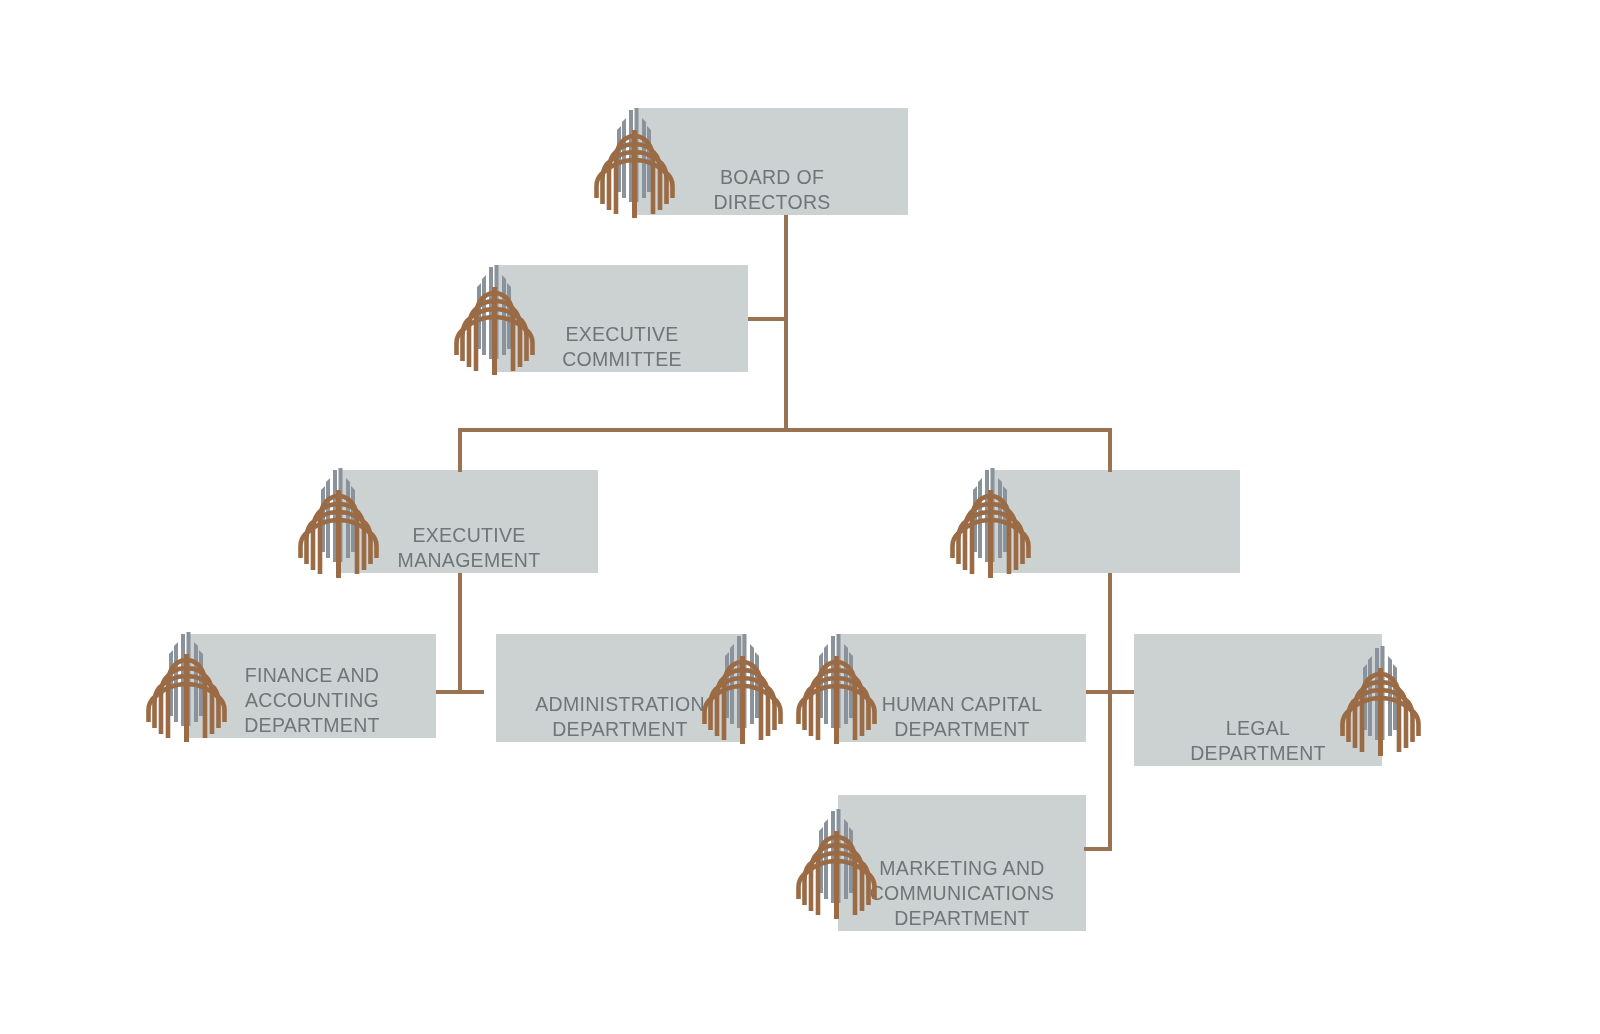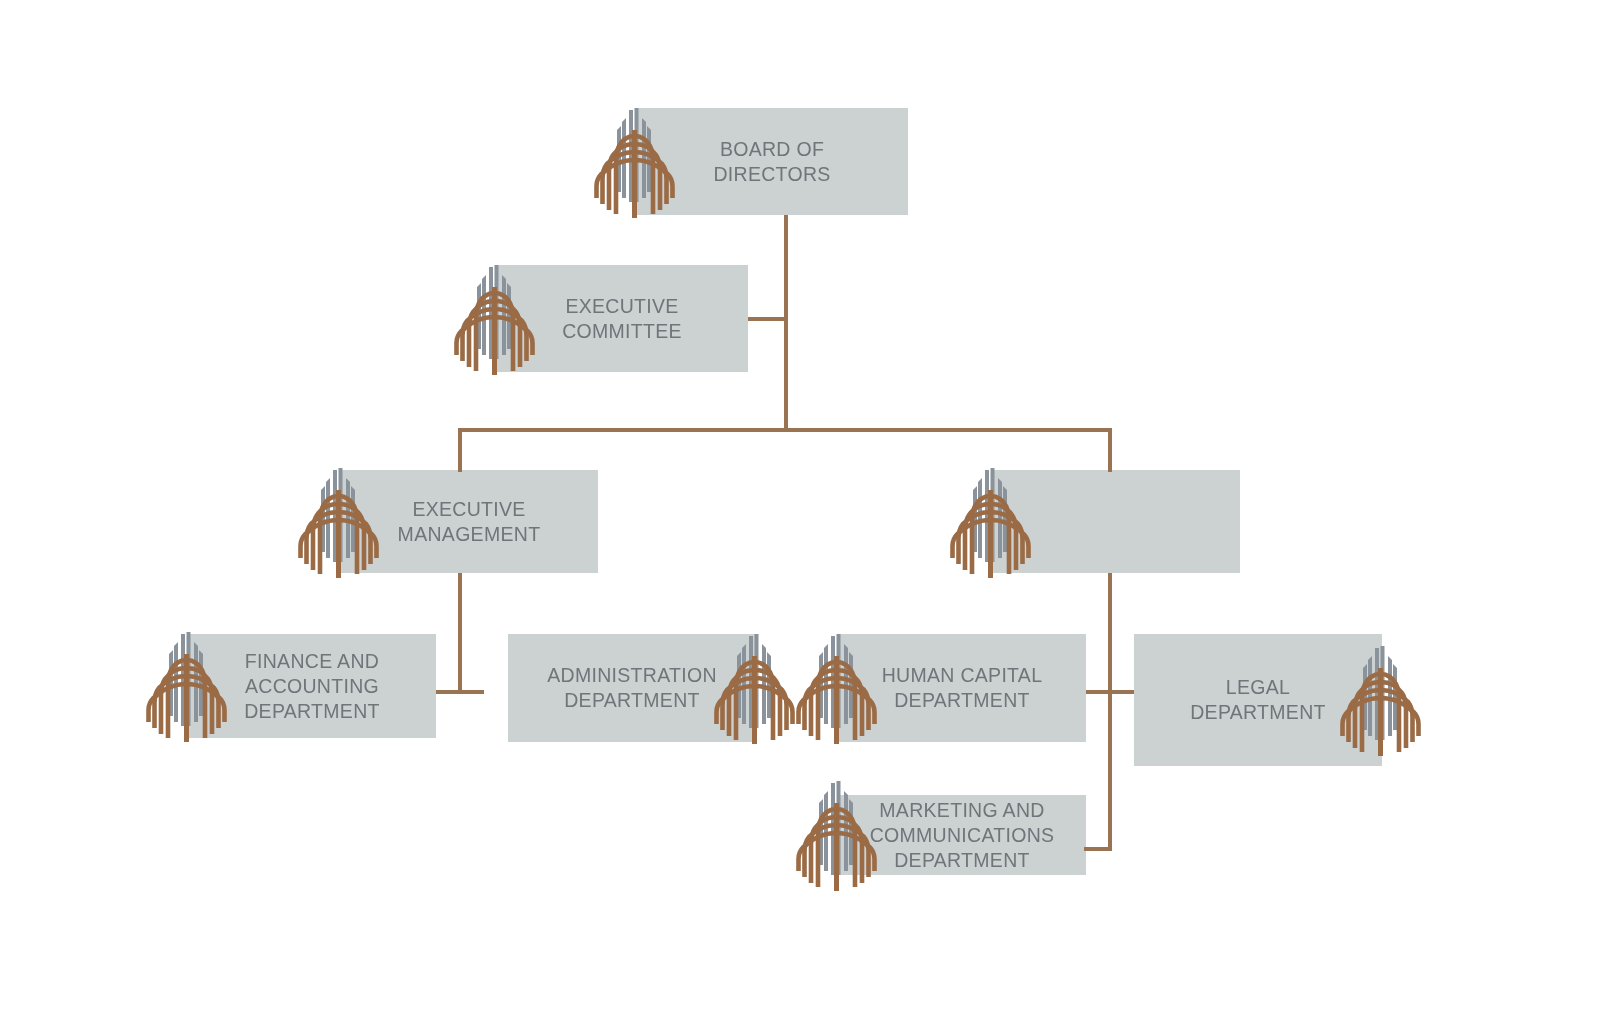--- a/index.html
+++ b/index.html
@@ -15,21 +15,21 @@
     width: 1600px;
     height: 1034px;
     background: #ffffff;
     overflow: hidden;
   }
   .node {
     position: absolute;
     box-sizing: border-box;
     background: #ccd1d2;
     display: flex;
-    align-items: center;
+    align-items: flex-end;
     justify-content: center;
   }
   .node-label {
     position: relative;
     z-index: 3;
     color: #70757a;
     font-family: "Liberation Sans", sans-serif;
     font-size: 19.5px;
     line-height: 25px;
     letter-spacing: 0.3px;
@@ -157,21 +157,21 @@
     <span class="logo left">
       <svg>
           <use href="#tree-emblem"></use>
         </svg>
     </span>
     <span class="node-label">FINANCE AND
 ACCOUNTING
 DEPARTMENT</span>
   </div>
 
-  <div class="node" style="left:508px; top:634px; width:248px; height:108px;">
+  <div class="node" style="left:496px; top:634px; width:248px; height:108px;">
     <span class="logo right">
       <svg>
           <use href="#tree-emblem"></use>
         </svg>
     </span>
     <span class="node-label">ADMINISTRATION
 DEPARTMENT</span>
   </div>
 
   <div class="node" style="left:838px; top:634px; width:248px; height:108px;">
@@ -187,21 +187,21 @@
   <div class="node" style="left:1134px; top:634px; width:248px; height:132px;">
     <span class="logo right">
       <svg>
           <use href="#tree-emblem"></use>
         </svg>
     </span>
     <span class="node-label">LEGAL
 DEPARTMENT</span>
   </div>
 
-  <div class="node" style="left:838px; top:795px; width:248px; height:80px;">
+  <div class="node" style="left:838px; top:795px; width:248px; height:136px;">
     <span class="logo left">
       <svg>
           <use href="#tree-emblem"></use>
         </svg>
     </span>
     <span class="node-label">MARKETING AND
 COMMUNICATIONS
 DEPARTMENT</span>
   </div>
 

